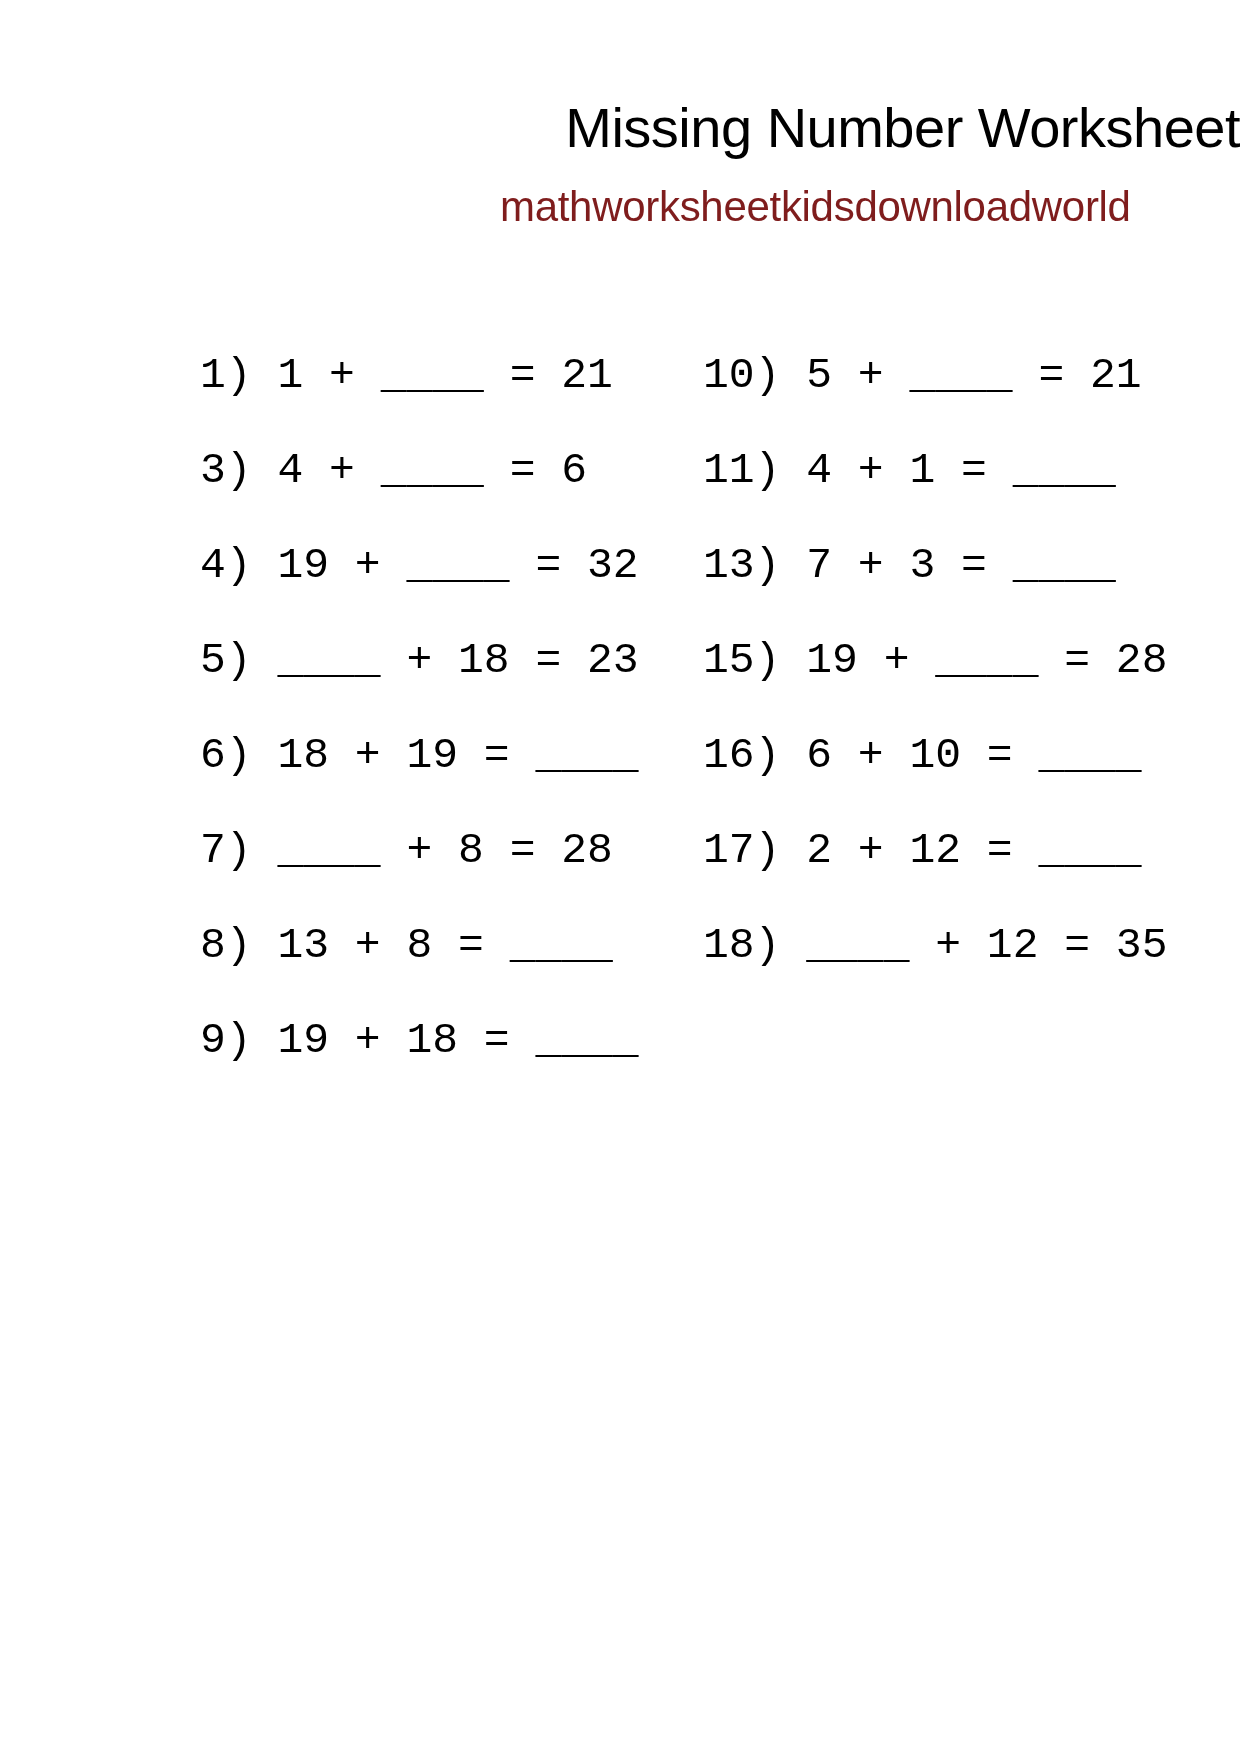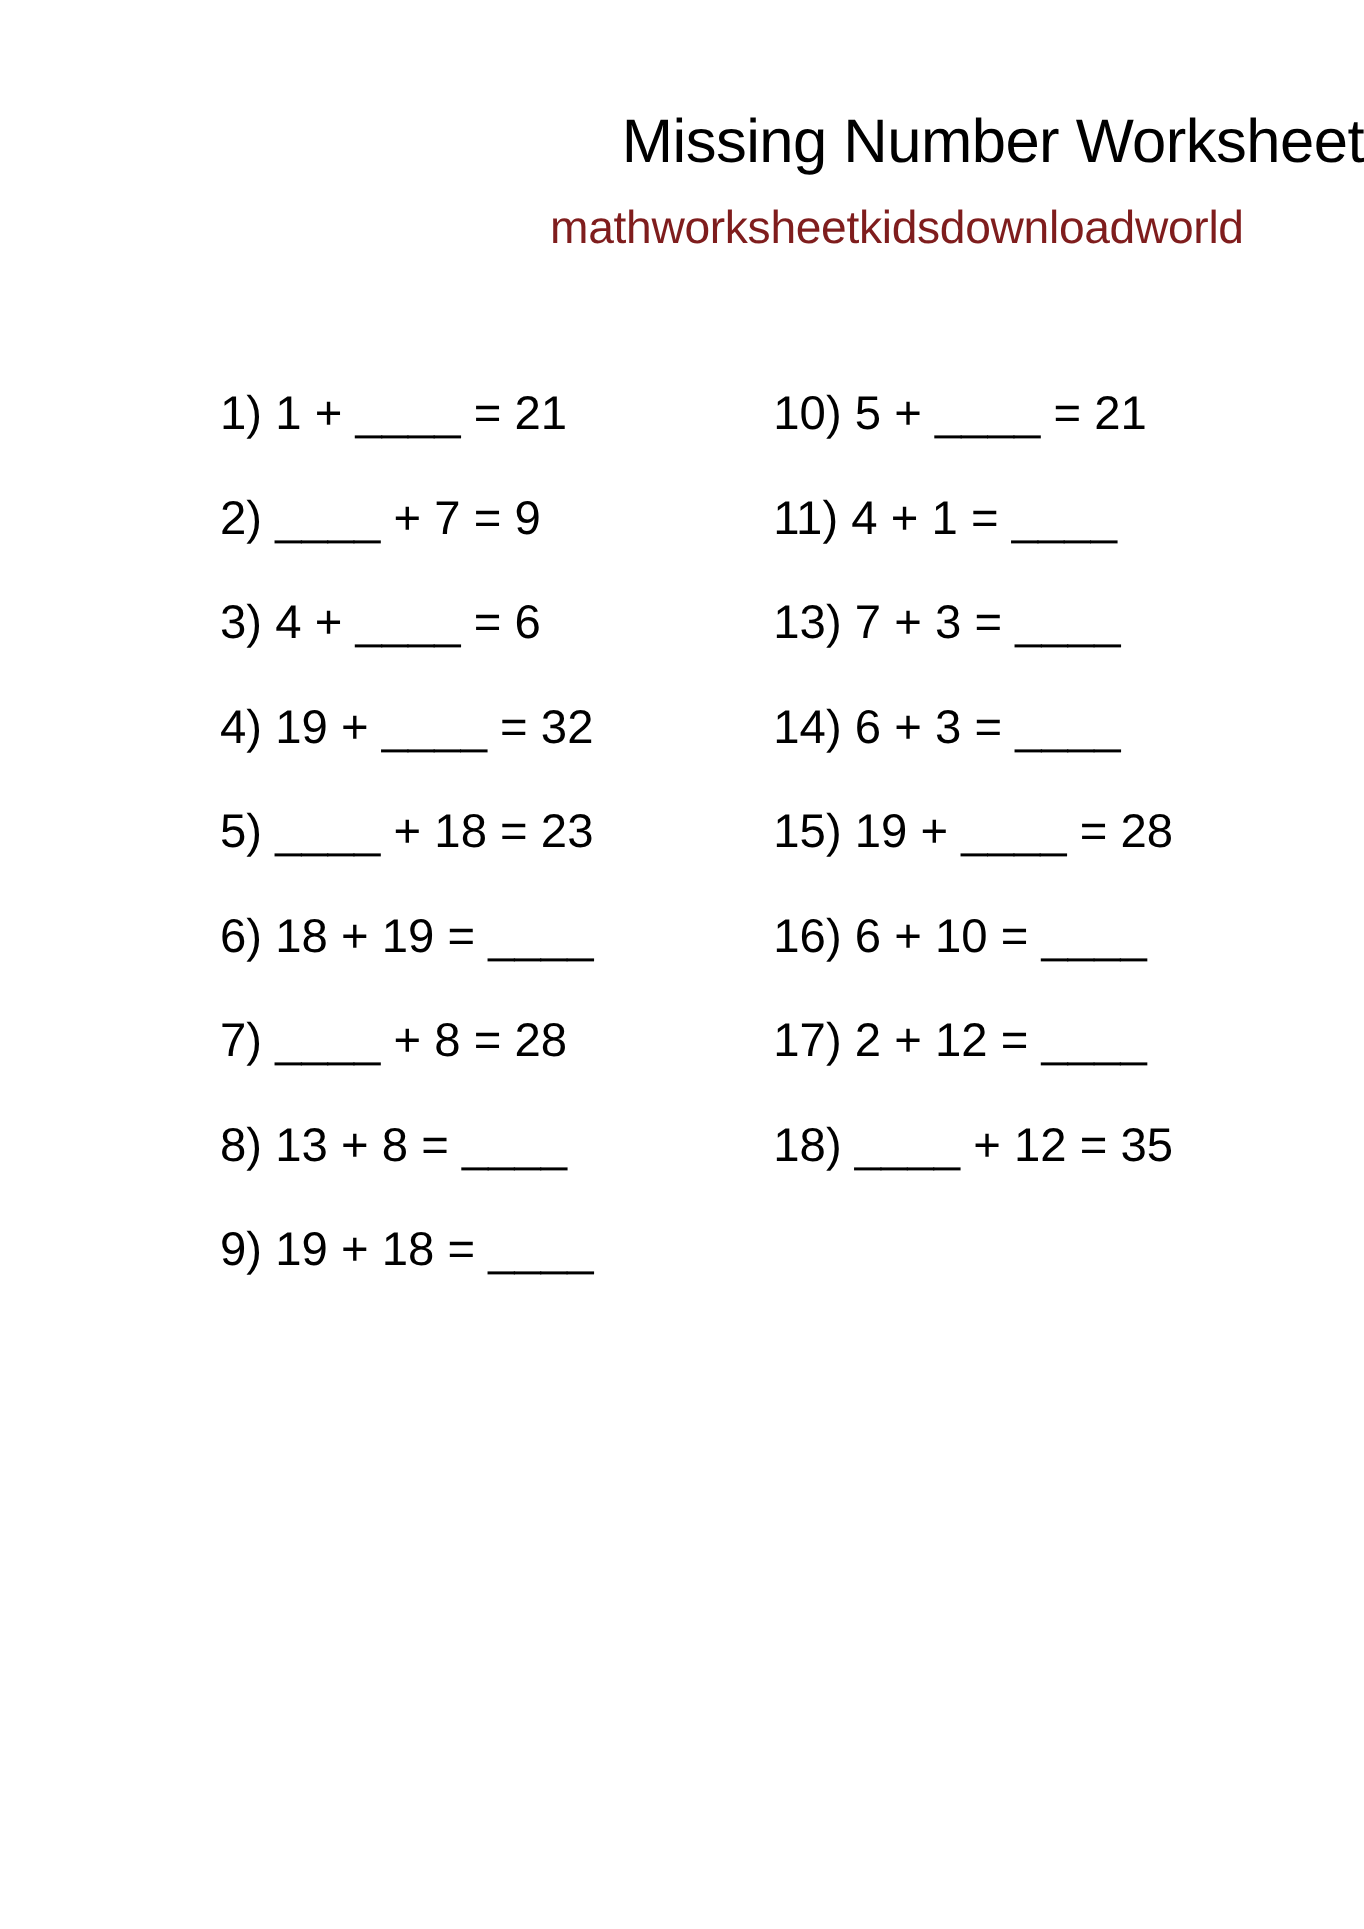--- a/index.html
+++ b/index.html
@@ -33,50 +33,49 @@
       top: 182px;
       font-size: 42px;
       line-height: 50px;
       color: #7f1d1d;
       letter-spacing: -0.3px;
       white-space: nowrap;
     }
     .column {
       position: absolute;
       top: 348px;
+      font-family: Liberation Mono, monospace;
     }
     .col-left { left: 200px; }
     .col-right { left: 703px; }
     .problem {
       height: 95px;
       font-size: 43px;
       line-height: 56px;
       white-space: nowrap;
     }
   </style>
 </head>
 <body>
 
 <h1 class="title">Missing Number Worksheet</h1>
 <div class="subtitle">mathworksheetkidsdownloadworld</div>
 
 <div class="column col-left">
   <div class="problem">1) 1 + ____ = 21</div>
-  <div class="problem">2) ____ + 7 = 9</div>
   <div class="problem">3) 4 + ____ = 6</div>
   <div class="problem">4) 19 + ____ = 32</div>
   <div class="problem">5) ____ + 18 = 23</div>
   <div class="problem">6) 18 + 19 = ____</div>
   <div class="problem">7) ____ + 8 = 28</div>
   <div class="problem">8) 13 + 8 = ____</div>
   <div class="problem">9) 19 + 18 = ____</div>
 </div>
 
 <div class="column col-right">
   <div class="problem">10) 5 + ____ = 21</div>
   <div class="problem">11) 4 + 1 = ____</div>
   <div class="problem">13) 7 + 3 = ____</div>
-  <div class="problem">14) 6 + 3 = ____</div>
   <div class="problem">15) 19 + ____ = 28</div>
   <div class="problem">16) 6 + 10 = ____</div>
   <div class="problem">17) 2 + 12 = ____</div>
   <div class="problem">18) ____ + 12 = 35</div>
 </div>
 
 </body></html>

